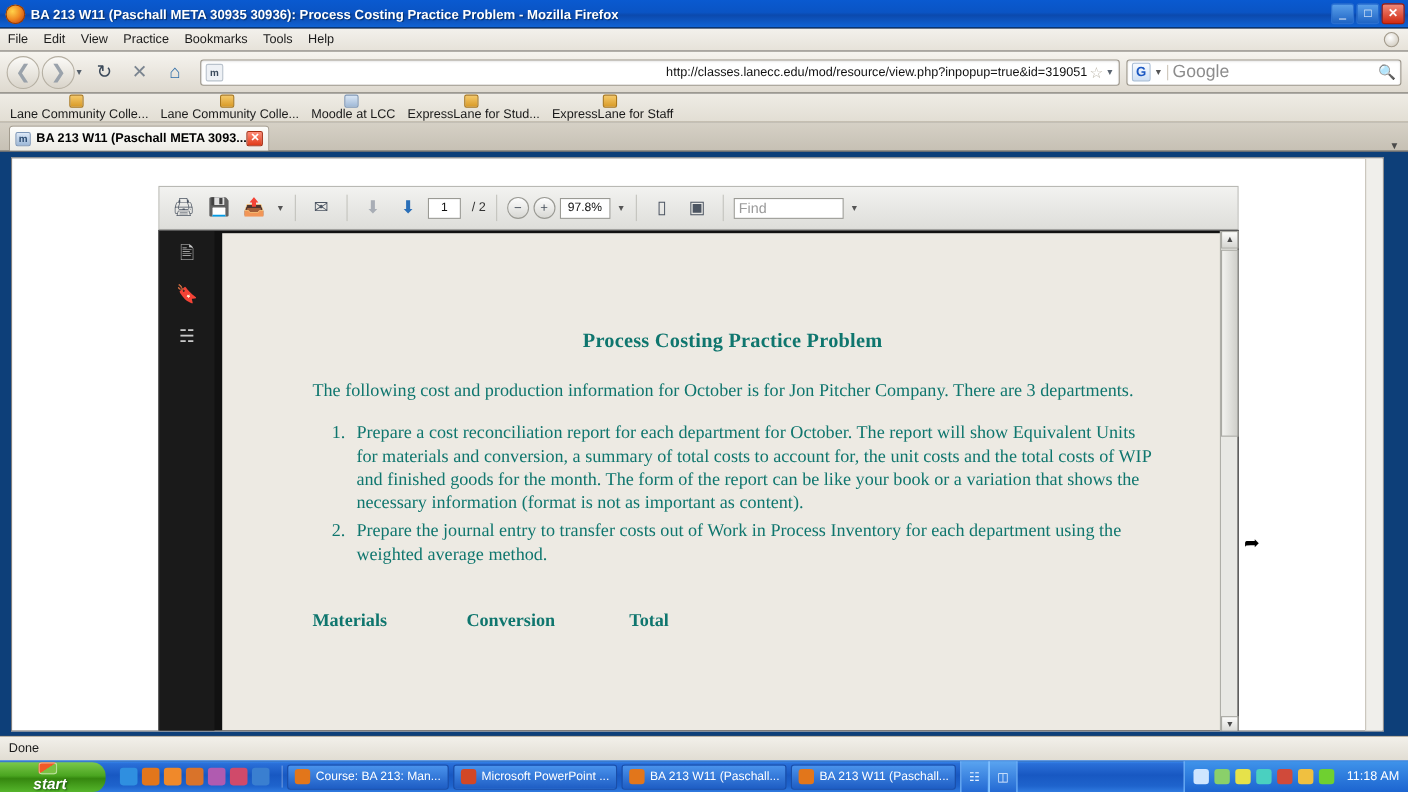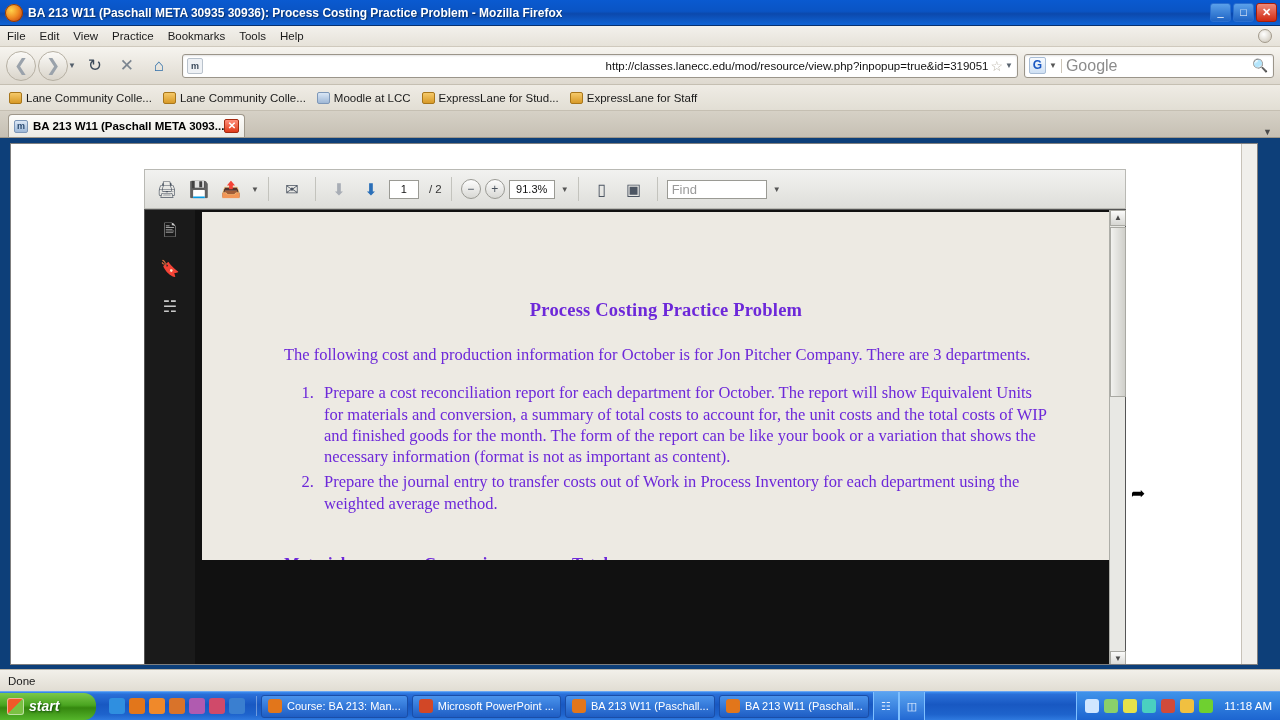--- a/index.html
+++ b/index.html
@@ -111,21 +111,21 @@
   .searchbar .mag { color: #2a5fa8; font-size: 13px; }
 
   
   .bookmarks {
     position: absolute; top: 85px; left: 0; width: 1280px; height: 26px;
     background: linear-gradient(to bottom, #efece5, #e2ded4);
     border-bottom: 1px solid #c5bfb2;
     display: flex; align-items: center; font-size: 11.5px; color: #1a1a1a;
     padding-left: 6px; gap: 2px;
   }
-  .bm { display: flex; align-items: center; padding: 2px 6px 2px 3px; white-space: nowrap; }
+  .bm { display: flex; align-items: center; padding: 2px 6px 2px 3px; white-space: nowrap; flex-direction: column; }
   .bm .ficon {
     width: 13px; height: 12px; margin-right: 4px; border-radius: 2px;
     background: linear-gradient(to bottom, #f5c96a, #d89a27);
     border: 1px solid #a8761a; flex: 0 0 auto;
   }
   .bm .ficon.m { background: linear-gradient(to bottom, #d9e6f5, #9fb8d6); border-color: #7d97b8; }
 
   
   .tabstrip {
     position: absolute; top: 111px; left: 0; width: 1280px; height: 27px;
@@ -206,25 +206,25 @@
     background: #111; border: 1px solid #555;
   }
   .pdfsidebar {
     position: absolute; top: 0; left: 0; width: 50px; height: 457px;
     background: #1a1a1a;
     padding-top: 10px;
     display: flex; flex-direction: column; align-items: center; gap: 16px;
   }
   .sbicon { width: 22px; height: 22px; color: #c9c9c9; font-size: 16px; text-align: center; line-height: 22px; }
   .pdfpage {
-    position: absolute; top: 2px; left: 57px; width: 908px; height: 348px;
+    position: absolute; top: 2px; left: 57px; width: 908px; height: 452px;
     background: #edeae3;
     overflow: hidden;
     font-family: "Liberation Serif", serif;
-    color: #6d28d9;
+    color: #0f766e;
   }
   .pdfpage .inner { padding: 88px 62px 0 82px; }
   .doc-title {
     text-align: center; font-size: 18.5px; font-weight: bold; letter-spacing: .2px;
     margin-bottom: 23px;
   }
   .doc-p { font-size: 16.5px; line-height: 1.29; margin: 0 0 17px 0; }
   .doc-req { font-size: 16.5px; font-weight: bold; margin: 0 0 4px 0; }
   ol.doc-list { margin: 0; padding-left: 34px; font-size: 16.5px; line-height: 1.29; }
   ol.doc-list li { margin-bottom: 4px; padding-left: 6px; }
@@ -278,20 +278,21 @@
     display: flex; align-items: center;
     border-top: 1px solid #6aa6f2;
   }
   .startbtn {
     height: 27px; min-width: 96px; margin: 0 6px 0 0;
     background: linear-gradient(to bottom, #7bc84a 0%, #4aa520 45%, #35870f 55%, #55b52b 100%);
     border-radius: 0 12px 12px 0;
     display: flex; align-items: center; padding: 0 12px 0 7px;
     color: #fff; font-size: 14px; font-weight: bold; font-style: italic;
     text-shadow: 1px 1px 2px #14500a;
+    flex-direction: column;
   }
   .startbtn .flag {
     width: 17px; height: 17px; margin-right: 5px; border-radius: 3px;
     background:
       linear-gradient(to bottom right, #f05a28 0%, #f05a28 48%, #7ac143 50%, #7ac143 100%);
     box-shadow: inset 0 0 0 1px rgba(255,255,255,.5);
   }
   .qlaunch { display: flex; align-items: center; gap: 4px; padding: 0 7px; }
   .qicon { width: 16px; height: 16px; border-radius: 3px; }
   .tasksep { width: 1px; height: 20px; background: rgba(255,255,255,.35); margin: 0 4px; }
@@ -411,21 +412,21 @@
         <div class="tbsep"></div>
         <div class="tbtn">✉</div>
         <div class="tbsep"></div>
         <div class="tbtn ghost">⬇</div>
         <div class="tbtn" style="color:#2a6fb8">⬇</div>
         <div class="pagebox">1</div>
         <div class="pagetot">/ 2</div>
         <div class="tbsep"></div>
         <div class="circbtn">−</div>
         <div class="circbtn">+</div>
-        <div class="zoombox">91.3%</div>
+        <div class="zoombox">97.8%</div>
         <div class="minicaret">▼</div>
         <div class="tbsep"></div>
         <div class="tbtn">▯</div>
         <div class="tbtn">▣</div>
         <div class="tbsep"></div>
         <div class="findbox">Find</div>
         <div class="minicaret">▼</div>
       </div>
 
       <div class="pdfbody">

